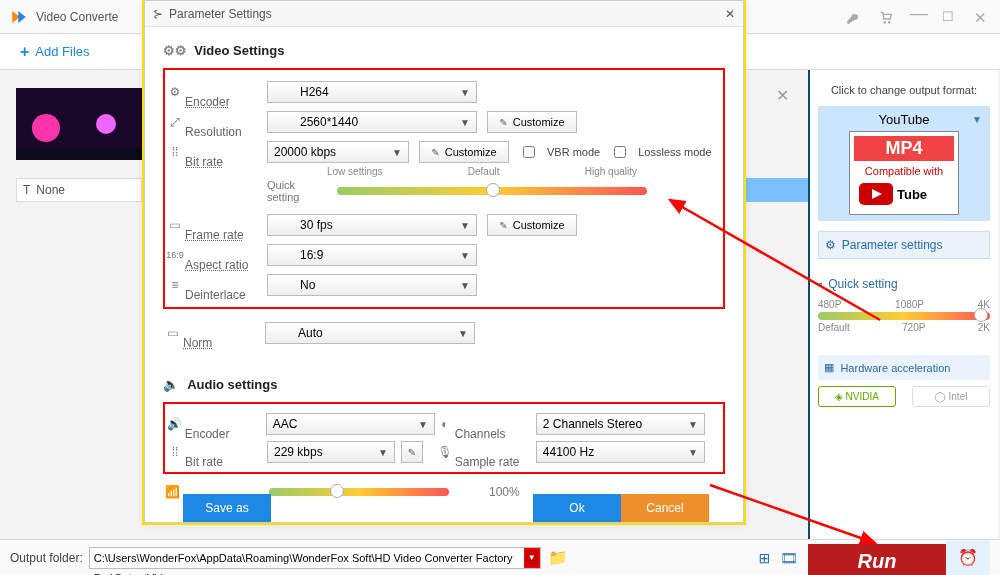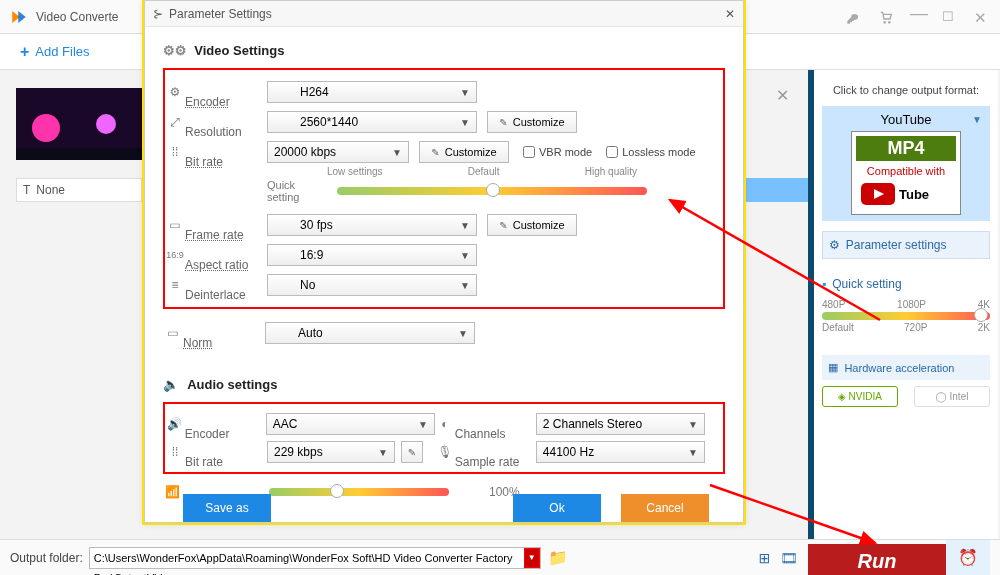--- a/index.html
+++ b/index.html
@@ -12,35 +12,35 @@
 .header-right { margin-left: auto; display: flex; gap: 16px; }
 .header-icon { width: 16px; height: 16px; color: #aaa; cursor: pointer; }
 
 
 .toolbar { height: 36px; background: #fff; display: flex; align-items: center; padding-left: 20px; border-bottom: 1px solid #ddd; }
 .add-files { color: #1e88e5; font-size: 13px; cursor: pointer; display: flex; align-items: center; gap: 6px; font-weight: 500; }
 
 
 .main { display: flex; position: relative; }
 .left-col { width: 808px; height: 470px; position: relative; }
-.right-col { width: 190px; background: #fff; padding: 8px; border-left: 6px solid #0c4a6e; }
+.right-col { width: 190px; background: #fff; padding: 8px; border-left: 2px solid #0c4a6e; }
 
 
 .thumb { position: absolute; left: 16px; top: 18px; width: 126px; height: 72px; background: #1a0a2a; }
 .none-bar { position: absolute; left: 16px; top: 108px; height: 24px; width: 126px; background: #fff; border: 1px solid #ddd; display: flex; align-items: center; padding: 0 6px; font-size: 12px; color: #555; gap: 6px; }
 
 
 .close-x { position: absolute; left: 776px; top: 16px; font-size: 16px; color: #999; cursor: pointer; }
 
 
 .rc-title { font-size: 11px; text-align: center; margin: 6px 0 10px; color: #444; }
 .rc-format { background: #cce5ff; padding: 6px; text-align: center; font-size: 13px; position: relative; cursor: pointer; }
 .rc-format-caret { position: absolute; right: 8px; top: 8px; color: #3a7abf; font-size: 10px; }
 .rc-badge { background: #fff; margin: 4px auto 0; width: 110px; border: 1px solid #888; padding: 4px; text-align: center; }
-.mp4 { background: #4d7c0f; color: #fff; font-weight: bold; font-size: 18px; padding: 2px 0; }
+.mp4 { background: #ef4444; color: #fff; font-weight: bold; font-size: 18px; padding: 2px 0; }
 .compat { color: #c00; font-size: 11px; margin-top: 4px; }
 .yt { margin-top: 4px; }
 .rc-btn { margin-top: 10px; background: #eaf3fb; border: 1px solid #cde; padding: 6px; font-size: 12px; color: #2a6aa8; text-align: left; cursor: pointer; display: flex; align-items: center; gap: 6px; }
 .rc-section { margin-top: 18px; font-size: 12px; color: #2a6aa8; display: flex; align-items: center; gap: 6px; }
 .quick-slider { margin-top: 8px; position: relative; height: 40px; }
 .qs-labels-top { display: flex; justify-content: space-between; font-size: 10px; color: #888; }
 .qs-track { height: 8px; background: linear-gradient(90deg, #9c6, #fc3, #f55); border-radius: 4px; margin-top: 2px; position: relative; }
 .qs-thumb { position: absolute; right: 2px; top: -4px; width: 14px; height: 14px; background: #fff; border: 1px solid #aaa; border-radius: 50%; }
 .qs-labels-bot { display: flex; justify-content: space-between; font-size: 10px; color: #888; margin-top: 2px; }
 .hw-accel { margin-top: 16px; background: #eaf3fb; padding: 6px; font-size: 11px; color: #2a6aa8; display: flex; align-items: center; gap: 6px; }
@@ -72,38 +72,38 @@
 .red-box { border: 2px solid red; padding: 6px 0; margin-bottom: 10px; }
 .row { display: flex; align-items: center; height: 28px; margin: 2px 0; }
 .row-icon { width: 20px; display: flex; justify-content: center; color: #777; font-size: 12px; }
 .row-label { width: 82px; font-size: 12px; color: #666; text-decoration: underline dotted; margin-top: 20px; }
 .row-label.noline { text-decoration: none; }
 .sel { height: 22px; background: linear-gradient(#fff,#eee); border: 1px solid #bbb; font-size: 12px; padding: 0 6px; display: flex; align-items: center; position: relative; cursor: pointer; }
 .sel .caret { position: absolute; right: 6px; font-size: 10px; color: #555; }
 .w210 { width: 210px; padding-left: 32px; } .w140 { width: 142px; } .w150 { width: 171px; }
 .cust-btn { height: 22px; width: 90px; margin-left: 10px; background: linear-gradient(#fff,#eee); border: 1px solid #bbb; font-size: 11px; display: flex; align-items: center; justify-content: center; gap: 5px; cursor: pointer; }
 .penc { font-size: 10px; color: #666; }
-.chk { display: flex; align-items: center; gap: 4px; font-size: 11px; color: #444; margin-left: 14px; }
+.chk { display: flex; align-items: center; gap: 12px; font-size: 11px; color: #444; margin-left: 14px; }
 .chk input { width: 12px; height: 12px; }
 .quick-row { margin-left: 102px; display: flex; align-items: center; gap: 10px; font-size: 11px; color: #777; }
 .quick-row .txt { width: 60px; }
 .quick-bar { width: 310px; height: 8px; background: linear-gradient(90deg,#9c6,#fc3,#f55); border-radius: 4px; position: relative; }
 .qb-thumb { position: absolute; left: 48%; top: -4px; width: 14px; height: 14px; background: #fff; border: 1px solid #aaa; border-radius: 50%; }
 .ql-labels { display: flex; justify-content: space-between; width: 310px; margin-left: 65px; font-size: 10px; color: #888; margin-top: -2px; margin-bottom: 2px; }
 .audio-section { margin-top: 30px; }
 .audio-red { border: 2px solid red; padding: 6px 0; }
 .drow { display: flex; align-items: center; height: 28px; }
 .drow .half { display: flex; align-items: center; width: 270px; }
 .pencil-only { width: 22px; height: 22px; border: 1px solid #bbb; background: linear-gradient(#fff,#eee); margin-left: 6px; display: flex; align-items: center; justify-content: center; }
 .vol-row { margin-top: 4px; }
 .vol-track { width: 180px; height: 8px; background: linear-gradient(90deg,#9c6,#fc3,#f55); border-radius: 4px; position: relative; margin-left: 4px; }
 .vol-thumb { position: absolute; right: -6px; top: -4px; width: 14px; height: 14px; background: #fff; border: 1px solid #aaa; border-radius: 50%; transform: translateX(-50%); left: 38%; }
 .vol-pct { font-size: 12px; color: #777; margin-left: 40px; }
 .modal-footer { position: absolute; bottom: 0; left: 0; right: 0; height: 28px; display: flex; }
-.mf-btn { flex: 0 0 88px; display: flex; align-items: center; justify-content: center; font-size: 12px; color: #fff; cursor: pointer; margin-left: 20px; }
+.mf-btn { flex: 0 0 88px; display: flex; align-items: center; justify-content: center; font-size: 12px; color: #fff; cursor: pointer; }
 .mf-save { background: #1e88e5; margin-left: 38px; }
 .mf-spacer { flex: 1; }
 .mf-ok { background: #1e88e5; }
 .mf-cancel { background: #ef8f2c; margin-right: 34px; }
 
 
 .arrow { position: absolute; pointer-events: none; }
 </style>
 </head>
 <body>

